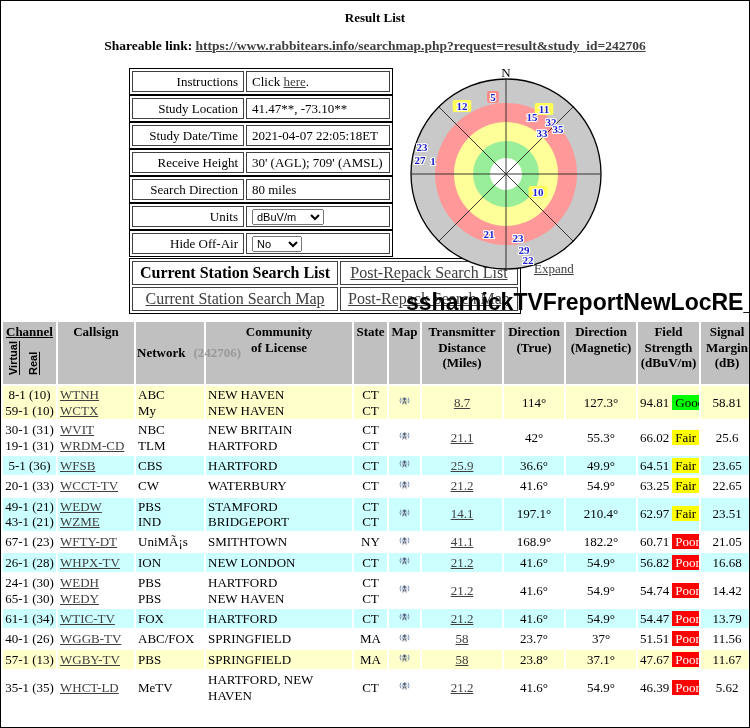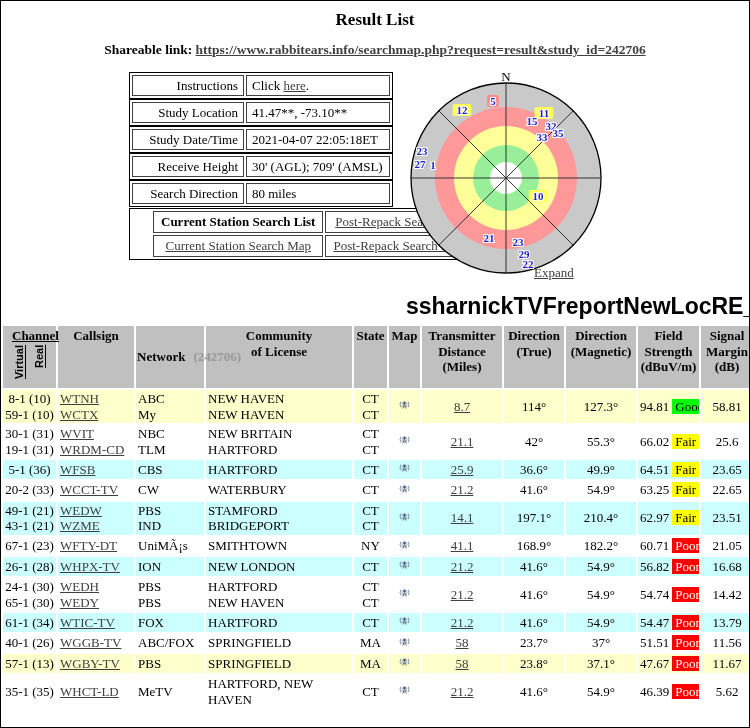--- a/index.html
+++ b/index.html
@@ -1,49 +1,49 @@
 <!DOCTYPE html>
 <html><head>
 <meta charset="utf-8">
 <style>
   html,body{margin:0;padding:0;}
   body{
     width:748px;height:726px;border:1px solid #000;overflow:hidden;
     background:#fff;font-family:"Liberation Serif",serif;color:#000;
   }
   a{color:#404040;}
-  .pagetitle{text-align:center;font-weight:bold;font-size:17px;margin:9px 0 12px;}
+  .pagetitle{text-align:center;font-weight:bold;font-size:13px;margin:9px 0 12px;}
   .share{text-align:center;font-weight:bold;font-size:13.5px;margin-bottom:14px;}
   .topsec{display:flex;padding-left:128px;align-items:flex-start;}
   .leftcol{width:252px;flex:none;}
   .rightcol{margin-left:25px;flex:none;width:345px;}
   
   .frow{border:1px solid #000;border-collapse:separate;border-spacing:2px;font-size:13px;}
   .frow td{border:1px solid #404040;padding:1px 5px;height:17px;white-space:nowrap;}
   .flabel{text-align:right;min-width:100px;}
   .fvalue{min-width:132px;}
   .fsel{font-family:"Liberation Sans",sans-serif;font-size:11px;}
-  .navtbl{border:1px solid #000;border-collapse:separate;border-spacing:2px;font-size:13px;margin-top:1px;padding-left:21px;}
+  .navtbl{border:1px solid #000;border-collapse:separate;border-spacing:2px;font-size:16px;margin-top:1px;}
   .navtbl td{border:1px solid #404040;padding:2px 7px;text-align:center;white-space:nowrap;}
   .navcur{font-weight:bold;}
   
   .chartbox{position:relative;width:345px;height:213px;}
   .nlab{font:13px "Liberation Serif",serif;fill:#000;}
   .clab{font:bold 11px "Liberation Serif",serif;fill:#2222cc;stroke:#ffffff;stroke-width:2.2px;paint-order:stroke;}
   .expand{position:absolute;left:128px;top:193px;font-size:13px;}
   .studyname{font-family:"Liberation Sans",sans-serif;font-weight:bold;font-size:23px;margin:8px 0 0 0;white-space:nowrap;letter-spacing:0;}
   
   .results{border-collapse:separate;border-spacing:2px;width:748px;margin-top:4px;table-layout:fixed;font-size:13px;}
   .results th{background:#c0c0c0;font-weight:bold;vertical-align:top;padding:2px 1px;font-size:13px;height:58px;text-align:center;line-height:1.2;}
   .results td{padding:1px 2px;vertical-align:middle;line-height:1.2;overflow:hidden;}
   .pre{white-space:pre-line;}
   .ctr{text-align:center;}
   .lft{text-align:left;}
   .und{text-decoration:underline;}
-  th.thch{text-align:right;padding-left:9px;}
+  th.thch{text-align:left;padding-left:3px;}
   .vwrap{display:flex;gap:7px;padding-left:1px;margin-top:1px;}
   .vert{writing-mode:vertical-rl;transform:rotate(180deg);font-family:"Liberation Sans",sans-serif;
         font-weight:bold;font-size:11px;text-decoration:underline;}
   .netcol{display:flex;flex-direction:row;justify-content:space-between;height:100%;align-items:center;}
   .idnote{color:#999;font-weight:bold;margin-left:8px;}
   .badge{padding:0 3px;margin-left:3px;}
 </style>
 </head>
 <body>
 
@@ -86,20 +86,36 @@
             <td class="flabel">Receive Height</td>
             <td class="fvalue">30' (AGL); 709' (AMSL)</td>
           </tr>
         </tbody>
       </table>
       <table class="frow">
         <tbody>
           <tr>
             <td class="flabel">Search Direction</td>
             <td class="fvalue">80 miles</td>
+          </tr>
+        </tbody>
+      </table>
+      <table class="frow">
+        <tbody>
+          <tr>
+            <td class="flabel">Units</td>
+            <td class="fvalue"><select class="fsel" style="width: 72px;"><option>dBuV/m</option></select></td>
+          </tr>
+        </tbody>
+      </table>
+      <table class="frow">
+        <tbody>
+          <tr>
+            <td class="flabel">Hide Off-Air</td>
+            <td class="fvalue"><select class="fsel" style="width: 50px;"><option>No</option></select></td>
           </tr>
         </tbody>
       </table>
       <table class="navtbl">
         <tbody>
           <tr>
             <td class="navcur">Current Station Search List</td>
             <td><a href="#">Post-Repack Search List</a></td>
           </tr>
           <tr>
@@ -260,21 +276,21 @@
     <circle cx="8" cy="6" r="1.6" fill="#445577"></circle>
     <path d="M8 7 L5.8 13 M8 7 L10.2 13 M6.6 10.8 L9.4 10.8" stroke="#556" stroke-width="1" fill="none"></path>
   </svg></td>
         <td class="ctr"><a href="#">25.9</a></td>
         <td class="ctr">36.6°</td>
         <td class="ctr">49.9°</td>
         <td class="ctr">64.51<span class="badge" style="background: rgb(255, 255, 0);">Fair</span></td>
         <td class="ctr">23.65</td>
       </tr>
       <tr style="background: rgb(255, 255, 255);">
-        <td class="pre ctr">20-2 (33)</td>
+        <td class="pre ctr">20-1 (33)</td>
         <td class="lft"><a href="#">WCCT-TV</a></td>
         <td class="pre lft">CW</td>
         <td class="pre lft">WATERBURY</td>
         <td class="pre ctr">CT</td>
         <td class="ctr"><svg width="13" height="13" viewBox="0 0 16 16">
     <path d="M3.5 4.5 Q1.5 8 3.5 11.5" stroke="#7a8fb3" fill="none" stroke-width="1.2"></path>
     <path d="M12.5 4.5 Q14.5 8 12.5 11.5" stroke="#7a8fb3" fill="none" stroke-width="1.2"></path>
     <path d="M5.6 5.5 Q4.3 8 5.6 10.5" stroke="#8aa0b8" fill="none" stroke-width="1"></path>
     <path d="M10.4 5.5 Q11.7 8 10.4 10.5" stroke="#8aa0b8" fill="none" stroke-width="1"></path>
     <circle cx="8" cy="6" r="1.6" fill="#445577"></circle>

